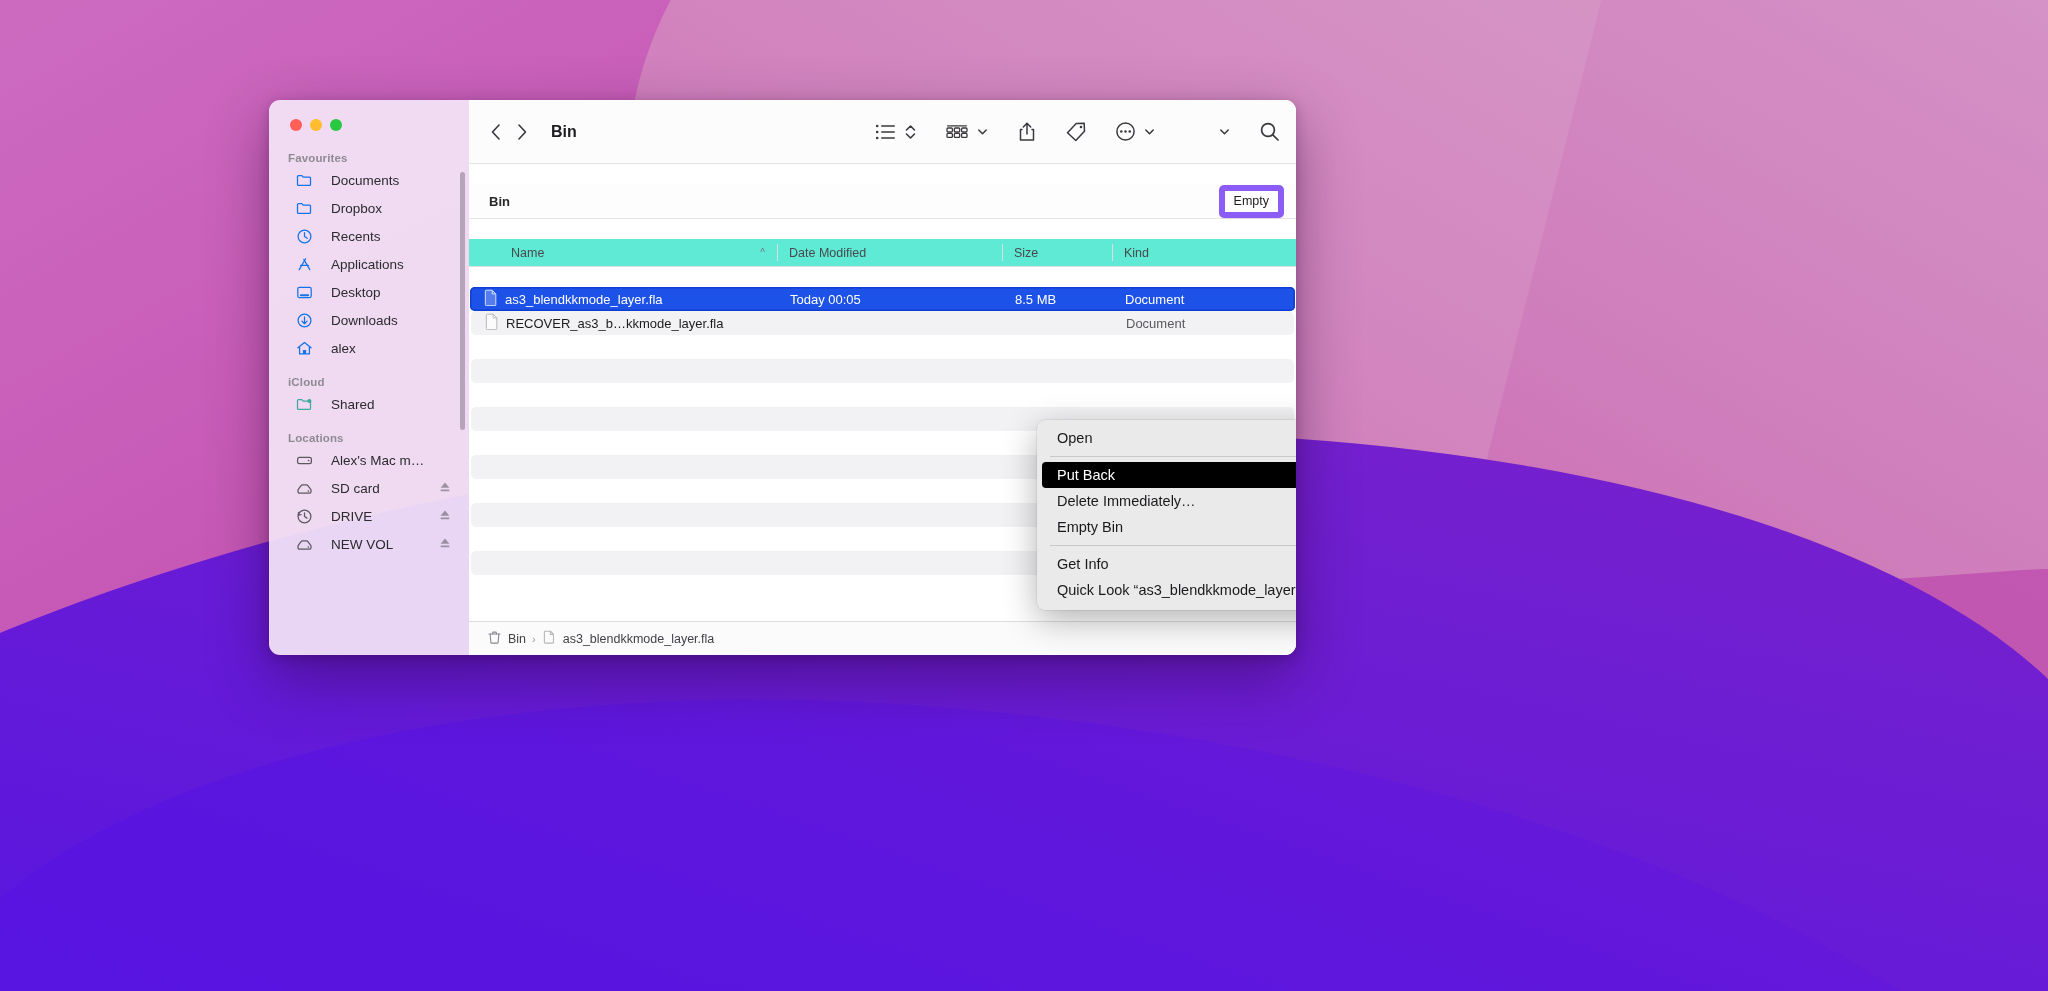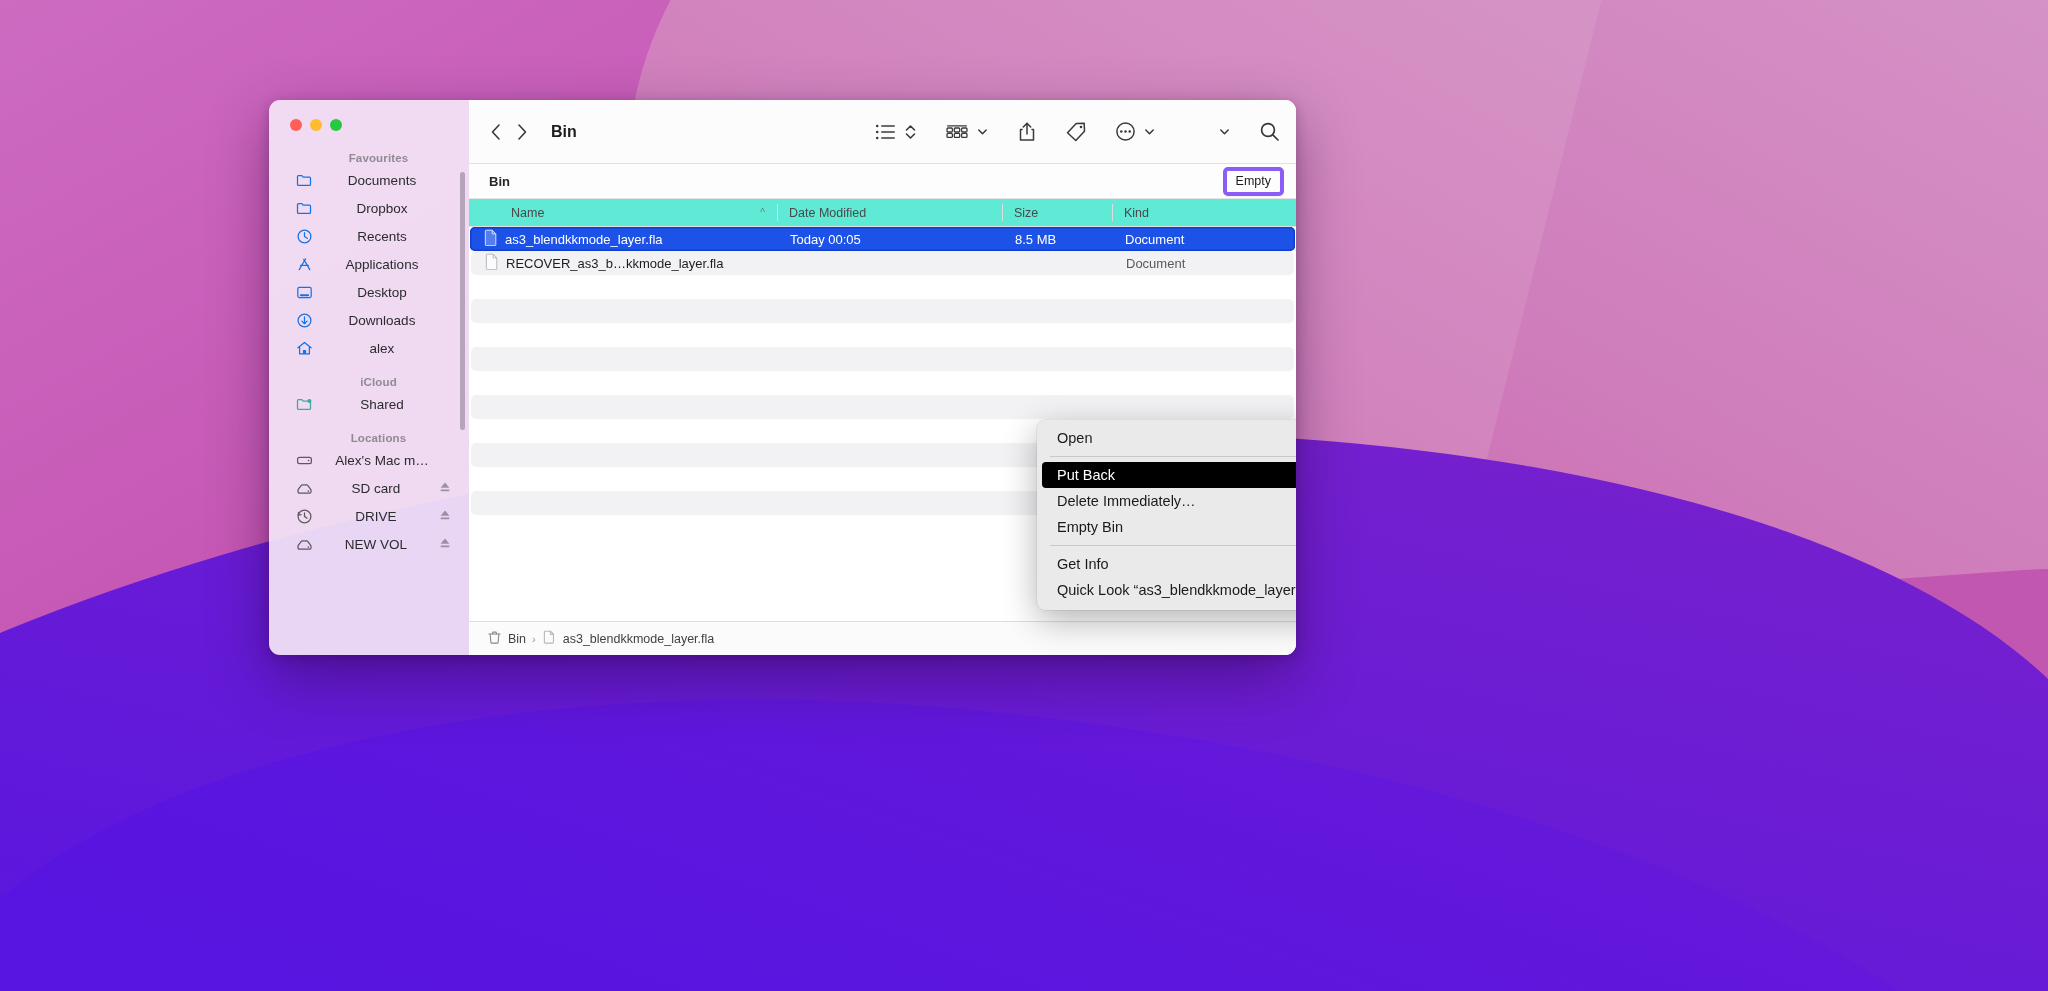--- a/index.html
+++ b/index.html
@@ -81,31 +81,31 @@
   }
   .traffic {
     display: flex; gap: 8px;
     padding: 19px 0 0 21px;
   }
   .tl { width: 12px; height: 12px; border-radius: 50%; }
   .tl.red { background: #ff5f57; }
   .tl.yellow { background: #febc2e; }
   .tl.green { background: #28c840; }
 
-  .sb-scroll { padding-top: 21px; text-align: center; }
+  .sb-scroll { padding-top: 21px; }
   .sb-group-title {
     font-size: 11.5px; font-weight: 700;
     color: #8f8b92;
     padding: 0 0 3px 19px;
     letter-spacing: 0.15px;
   }
   .sb-group { margin-bottom: 14px; }
   .sb-item {
     display: flex; align-items: center;
-    gap: 0;
+    gap: 18px;
     height: 27px;
     padding: 0 10px 0 19px;
     font-size: 13.5px;
     color: #2b2b2e;
     border-radius: 5px;
     margin: 0 8px 1px 8px;
     cursor: default;
   }
   .sb-item .sb-label { flex: 1; white-space: nowrap; overflow: hidden; text-overflow: ellipsis; }
   .sb-ico { width: 17px; height: 17px; display: inline-flex; align-items: center; justify-content: center; flex: 0 0 17px; }
@@ -119,20 +119,21 @@
     background: #b6a4bb;
     border-radius: 3px;
   }
 
   
   #content {
     flex: 1;
     background: #ffffff;
     display: flex; flex-direction: column;
     position: relative;
+    gap: 20px;
   }
   #toolbar {
     height: 64px;
     background: #fdfcfd;
     display: flex; align-items: center;
     padding: 0 16px 0 20px;
     border-bottom: 1px solid #e3e1e4;
     gap: 0;
   }
   .tb-nav { display: flex; align-items: center; gap: 14px; }
@@ -157,21 +158,21 @@
     border-bottom: 1px solid #e6e4e7;
     display: flex; align-items: center;
     padding: 0 12px 0 20px;
   }
   #binbar .bin-label { font-size: 13px; font-weight: 600; color: #28272a; }
   #binbar .sp { flex: 1; }
   .empty-btn {
     font-size: 12.5px;
     color: #1d1d1f;
     background: #fdfdfd;
-    border: 4px solid #8b5cf6;
+    border: 6px solid #8b5cf6;
     border-radius: 5px;
     padding: 3px 9px 4px 9px;
     box-shadow: 0 1px 1px rgba(0,0,0,0.05);
     cursor: default;
   }
 
   
   #colhead {
     height: 28px;
     display: flex; align-items: center;

